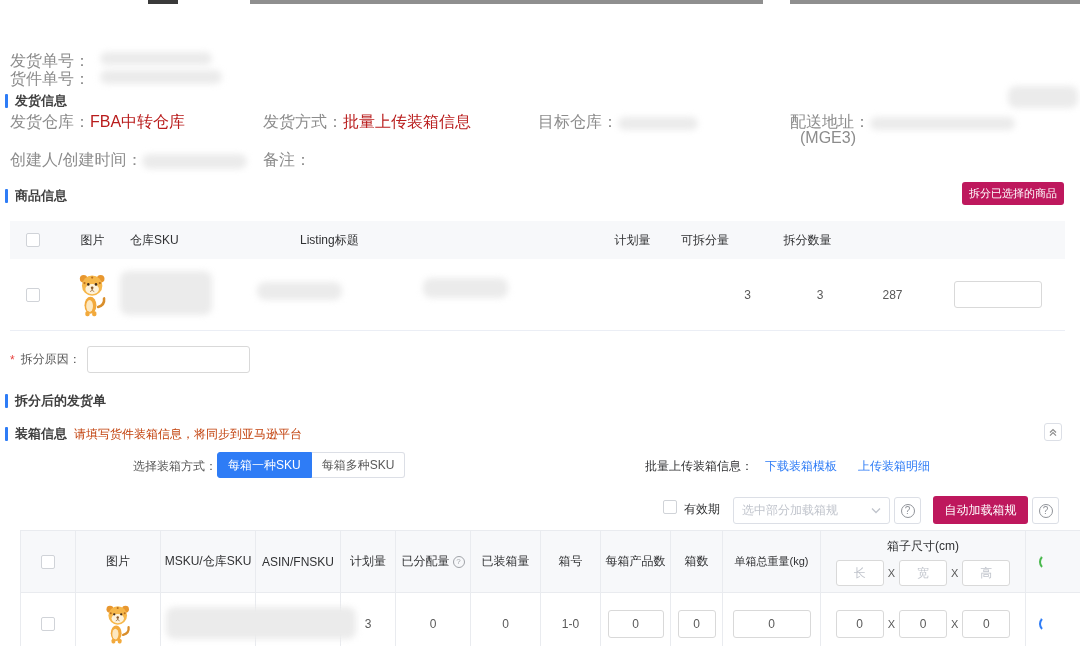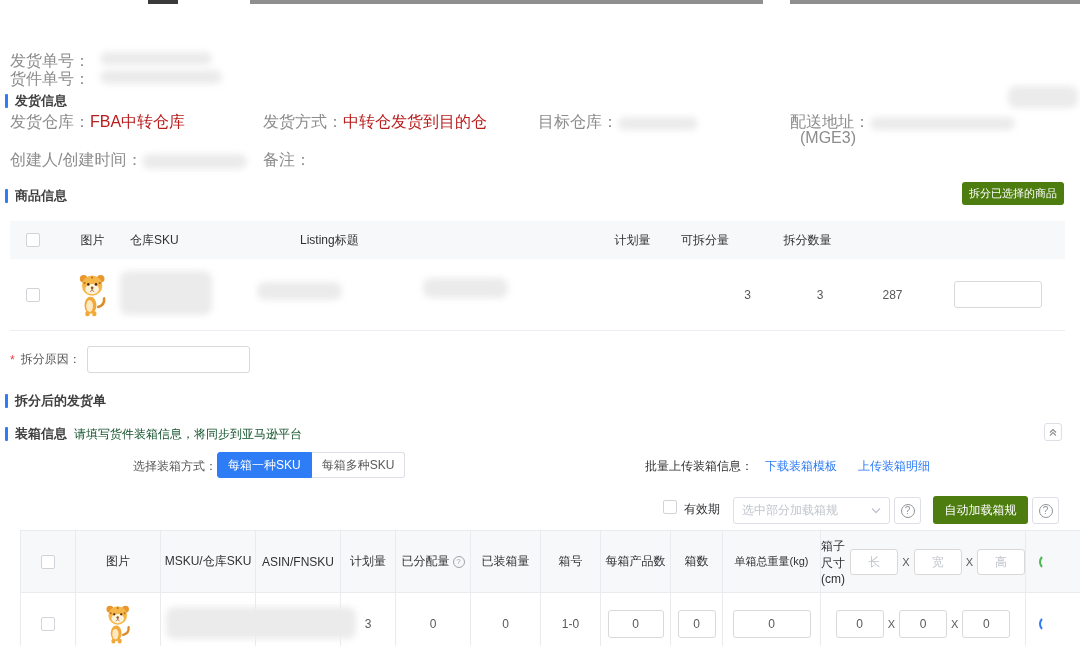--- a/index.html
+++ b/index.html
@@ -9,21 +9,21 @@
   .abs { position:absolute; }
   .flex { display:flex; align-items:center; }
   .lbl { color:#8c8c8c; font-size:16px; }
   .val { color:#b91c1c; font-size:16px; }
   .sec-title { display:flex; align-items:center; gap:7px; font-size:13px; font-weight:bold; color:#404040; }
   .sec-bar { width:3px; height:14px; background:#2e7cf6; border-radius:1px; }
   .blob { background:#ebebeb; border-radius:8px; filter:blur(3px); }
   .blob.inline { display:inline-block; vertical-align:middle; }
   .strip { top:0; height:4px; }
   .checkbox { display:inline-block; width:14px; height:14px; border:1px solid #d0d3d8; border-radius:2px; background:#fff; cursor:pointer; flex:none; }
-  .btn-primary { background:#4d7c0f; color:#fff; border:none; border-radius:3px; font-size:11px; cursor:pointer; display:flex; align-items:center; justify-content:center; font-family:inherit; }
+  .btn-primary { background:#be185d; color:#fff; border:none; border-radius:3px; font-size:11px; cursor:pointer; display:flex; align-items:center; justify-content:center; font-family:inherit; }
   .link { color:#2e7cf6; font-size:12px; cursor:pointer; text-decoration:none; }
   .inp { border:1px solid #d9d9d9; border-radius:3px; background:#fff; font-size:12px; color:#595959; outline:none; font-family:inherit; }
   .inp.ctr { text-align:center; }
   input::placeholder { color:#c0c4cc; }
   
   .t1 { left:10px; top:221px; width:1055px; }
   .t1-head { display:flex; align-items:center; height:38px; background:#f7f8fa; }
   .t1-row { display:flex; align-items:center; height:72px; border-bottom:1px solid #ebeef5; position:relative; background:#fff; }
   .c { display:flex; align-items:center; justify-content:center; font-size:12px; color:#303133; height:100%; flex:none; }
   .c.l { justify-content:flex-start; }
@@ -63,21 +63,21 @@
 
   <div class="abs sec-title" style="left:5px;top:92px;">
     <span class="sec-bar"></span>
     <span>发货信息</span>
   </div>
 
   <div class="abs" style="left:10px;top:112px;">
     <span class="lbl">发货仓库：</span><span class="val">FBA中转仓库</span>
   </div>
   <div class="abs" style="left:263px;top:112px;">
-    <span class="lbl">发货方式：</span><span class="val">中转仓发货到目的仓</span>
+    <span class="lbl">发货方式：</span><span class="val">批量上传装箱信息</span>
   </div>
   <div class="abs" style="left:538px;top:112px;">
     <span class="lbl">目标仓库：</span><span class="blob inline" style="width:80px;height:13px;"></span>
   </div>
   <div class="abs" style="left:790px;top:112px;">
     <span class="lbl">配送地址：</span><span class="blob inline" style="width:145px;height:13px;"></span>
   </div>
   <div class="abs blob" style="left:1008px;top:86px;width:70px;height:22px;"></div>
   <div class="abs lbl" style="left:800px;top:129px;">(MGE3)</div>
 
@@ -150,21 +150,21 @@
   </div>
 
   <div class="abs sec-title" style="left:5px;top:392px;">
     <span class="sec-bar"></span>
     <span>拆分后的发货单</span>
   </div>
 
   <div class="abs sec-title" style="left:5px;top:425px;">
     <span class="sec-bar"></span>
     <span>装箱信息</span>
-    <span style="font-weight:normal;font-size:12px;color:#14532d;">请填写货件装箱信息，将同步到亚马逊平台</span>
+    <span style="font-weight:normal;font-size:12px;color:#c2410c;">请填写货件装箱信息，将同步到亚马逊平台</span>
   </div>
   <div class="abs qbtn" style="left:1044px;top:423px;width:18px;height:18px;">
     <svg width="10" height="10" viewBox="0 0 10 10">
       <path d="M2 5.5 L5 2.5 L8 5.5 M2 8.7 L5 5.7 L8 8.7" stroke="#8c8c8c" stroke-width="1.2" fill="none"></path>
     </svg>
   </div>
 
   <div class="abs" style="left:133px;top:458px;color:#595959;font-size:12px;">选择装箱方式：</div>
   <div class="abs flex" style="left:217px;top:452px;">
     <button class="toggle-btn toggle-on">每箱一种SKU</button>
@@ -201,21 +201,21 @@
       <div class="c" style="width:55px;">计划量</div>
       <div class="c" style="width:75px;gap:3px;">
         <span>已分配量</span>
         <span class="qmark sm">?</span>
       </div>
       <div class="c" style="width:70px;">已装箱量</div>
       <div class="c" style="width:60px;">箱号</div>
       <div class="c" style="width:70px;">每箱产品数</div>
       <div class="c" style="width:52px;">箱数</div>
       <div class="c" style="width:98px;font-size:11px;">单箱总重量(kg)</div>
-      <div class="c" style="width:205px;justify-content:center;gap:5px;">
+      <div class="c" style="width:205px;flex-direction:column;justify-content:center;gap:5px;">
         <div>箱子尺寸(cm)</div>
         <div class="flex">
           <input class="inp ctr" style="width: 48px; height: 26px;" placeholder="长">
           <span class="dimx">X</span>
           <input class="inp ctr" style="width: 48px; height: 26px;" placeholder="宽">
           <span class="dimx">X</span>
           <input class="inp ctr" style="width: 48px; height: 26px;" placeholder="高">
         </div>
       </div>
       <div class="c l" style="width:60px;border-right:none;padding-left:13px;">

